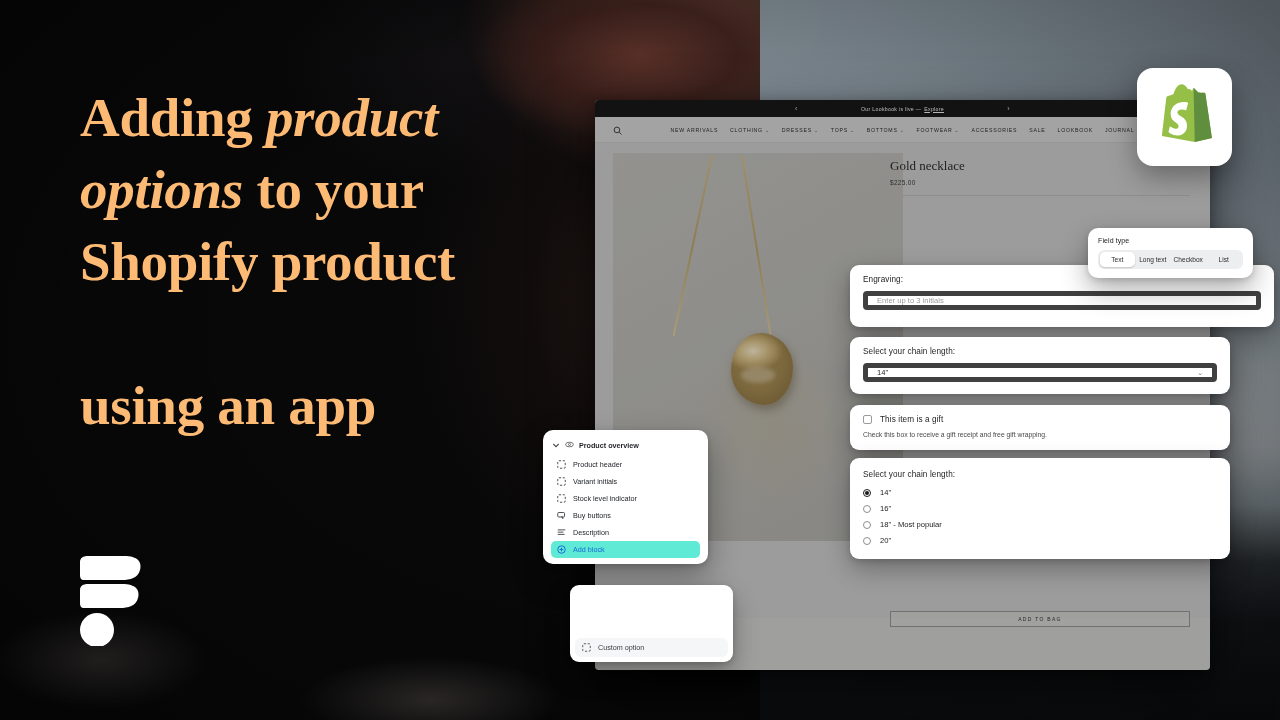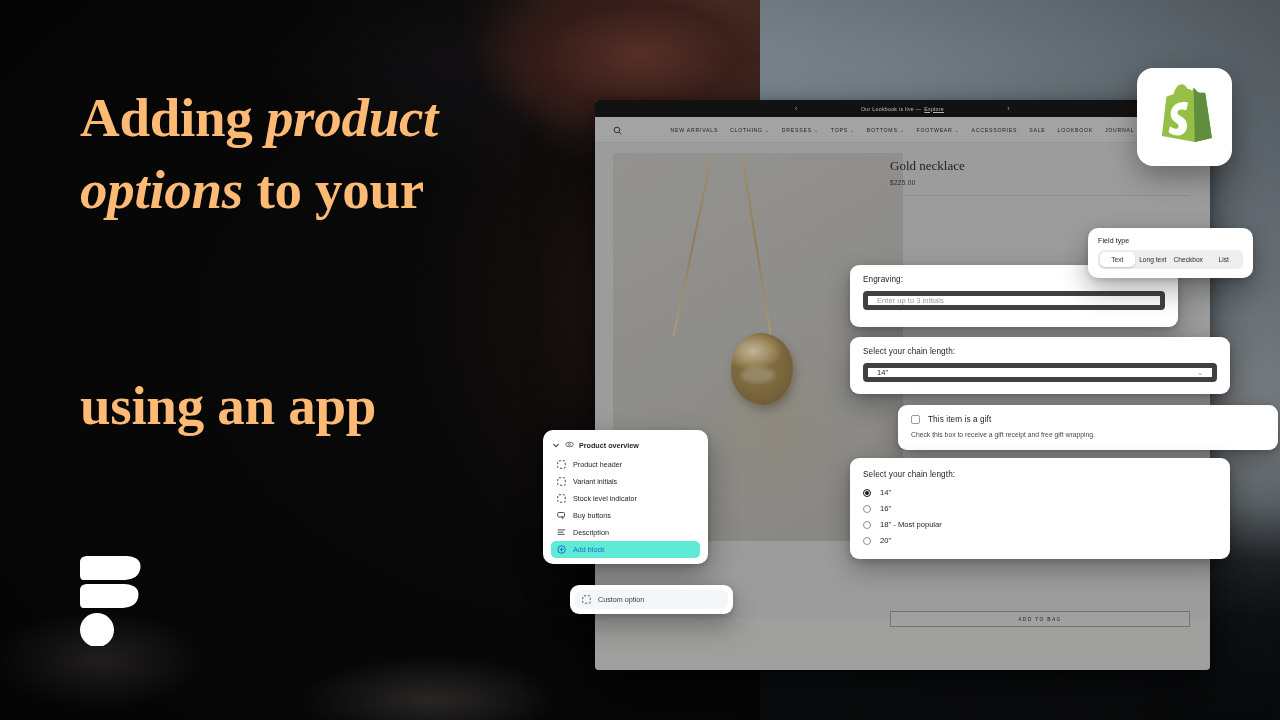--- a/index.html
+++ b/index.html
@@ -152,27 +152,27 @@
     box-shadow:0 10px 26px rgba(0,0,0,.30), 0 2px 6px rgba(0,0,0,.16);
   }
   .card .lbl { font-size:8.2px; color:#1d1d1d; letter-spacing:.1px; }
   .field {
     border:5px solid #404040; border-radius:4px; height:19px; display:flex;
     align-items:center; padding:0 9px; font-size:7.6px; color:#1f1f1f;
     justify-content:space-between;
   }
   .field .ph { color:#9a9a9a; }
 
-  #card-engraving { left:850px; top:265px; width:328px; padding:10px 13px 17px; }
+  #card-engraving { left:850px; top:265px; width:424px; padding:10px 13px 17px; }
   #card-engraving .field { margin-top:7px; }
 
   #card-chain { left:850px; top:337px; width:380px; padding:10px 13px 12px; }
   #card-chain .field { margin-top:7px; }
 
-  #card-gift { left:850px; top:405px; width:380px; padding:10px 13px 12px;margin-left:48px; }
+  #card-gift { left:850px; top:405px; width:380px; padding:10px 13px 12px; }
   .checkrow { display:flex; align-items:center; gap:8px; }
   .cbox { width:9px; height:9px; border:1px solid #9b9b9b; border-radius:2px; background:#fff; }
   .helptext { margin-top:7px; font-size:6.8px; color:#4a4a4a; }
 
   #card-radio { left:850px; top:458px; width:380px; padding:12px 13px 14px; }
   .radiolist { margin-top:9px; display:flex; flex-direction:column; gap:7px; }
   .radiorow { display:flex; align-items:center; gap:9px; font-size:7.6px; color:#1c1c1c; }
   .rdot { width:8px; height:8px; border:1px solid #8e8e8e; border-radius:50%; background:#fff;
           display:flex; align-items:center; justify-content:center; flex:none; }
   .rdot.on { border-color:#1a1a1a; }
@@ -203,21 +203,21 @@
   .blk-add { color:#1a6ad6; font-weight:400; background:#5eead4; }
   .blk-add .bi { color:#1a6ad6; }
 
   #custopt {
     position:absolute; left:570px; top:585px; width:163px; z-index:46;
     background:#fff; border-radius:9px; padding:5px;
     box-shadow:0 12px 26px rgba(0,0,0,.30), 0 2px 6px rgba(0,0,0,.16);
   }
   #custopt .inner {
     background:#f5f6f7; border-radius:6px; padding:5px 7px; display:flex; align-items:center; gap:7px;
-    font-size:7.2px; color:#3a3d42;
+    font-size:7.2px; color:#3a3d42;margin-top:48px;
   }
   .dashbox { width:9px; height:9px; flex:none; }
 
   
   #shopbadge {
     position:absolute; left:1137px; top:68px; width:95px; height:98px; z-index:60;
     background:#fff; border-radius:16px;
     box-shadow:0 10px 28px rgba(0,0,0,.35);
     display:flex; align-items:center; justify-content:center;
   }
@@ -225,21 +225,21 @@
 </head>
 <body>
 
 <div id="bg"></div>
 <div id="bg-right"></div>
 <div id="bg-vig"></div>
 
 <div id="headline">
   <span>Adding </span><span class="it">product</span><br>
   <span class="it">options</span><span> to your</span><br>
-  <br>
+  <span>Shopify product</span><br>
   <br>
   <span>using an app</span>
 </div>
 
 <div id="flogo">
   <svg width="66" height="90" viewBox="0 0 66 90" fill="#fff">
     <path d="M2 6 C2 2 5 0 10 0 L46 0 C60 0 64 6 62 14 C60 22 52 24 44 24 L6 24 C3 24 2 22 2 19 Z"></path>
     <path d="M2 34 C2 30 5 28 10 28 L44 28 C58 28 62 34 60 42 C58 50 50 52 42 52 L6 52 C3 52 2 50 2 47 Z"></path>
     <circle cx="19" cy="74" r="17"></circle>
   </svg>

